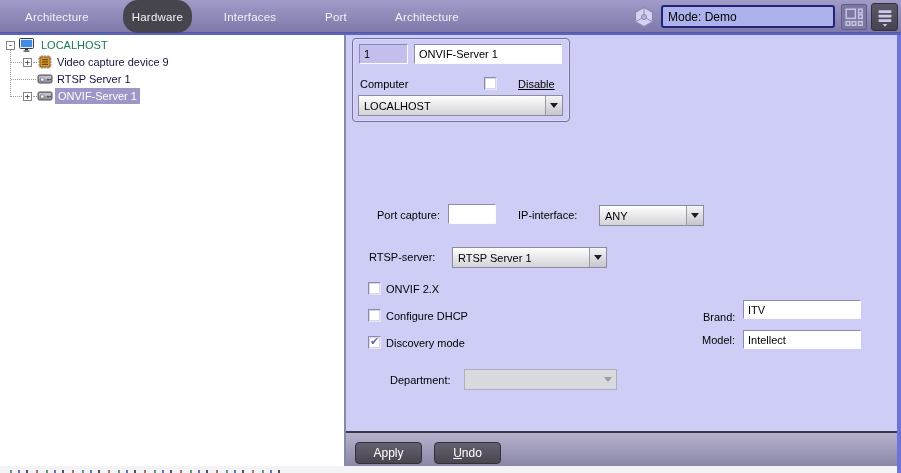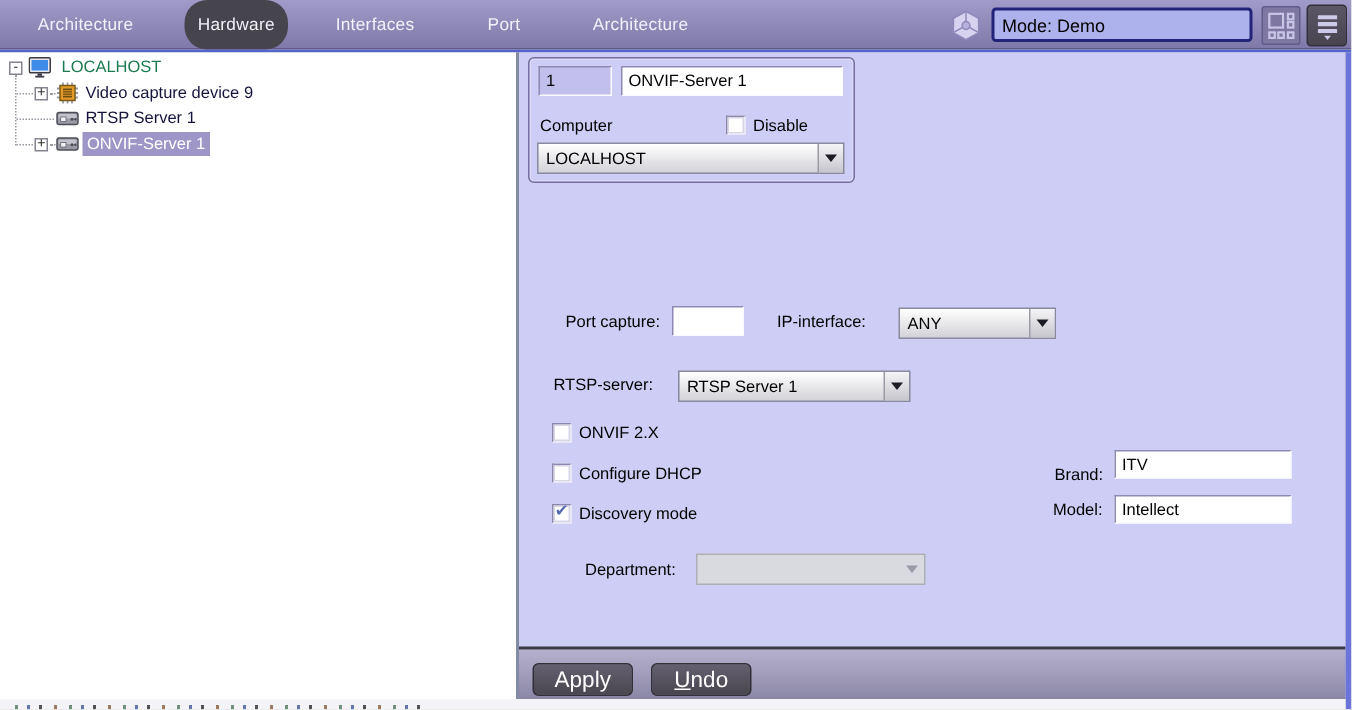--- a/index.html
+++ b/index.html
@@ -91,21 +91,21 @@
   }
   .chk { font-style:normal; color:#5668b0; font-size:11px; line-height:11px; position:relative; top:-1px; }
 
   .bottom-bar {
     position:absolute; left:0; top:396px; width:551px; height:35px; box-sizing:border-box;
     background:linear-gradient(#b6b2cd, #8a86a6); border-top:2px solid #3a3844;
   }
   .btn {
     position:absolute; top:9px; width:67px; height:22px; box-sizing:border-box;
     background:linear-gradient(#646070, #49464f); border:1px solid #312f38; border-radius:4px;
-    color:#ffffff; font-size:15px; display:flex; align-items:center; justify-content:center;
+    color:#ffffff; font-size:12px; display:flex; align-items:center; justify-content:center;
     cursor:default;
   }
   .ul { text-decoration:underline; }
 
   .bottom-strip { position:absolute; left:0; top:466px; width:897px; height:7px; background:#f4f4f8; }
   .bottom-noise {
     position:absolute; left:10px; top:470px; width:270px; height:3px; opacity:0.8;
     background:repeating-linear-gradient(90deg,
       #4a7a5a 0 2px, transparent 2px 8px, #3a5a9a 8px 10px, transparent 10px 16px,
       #2a2a2a 16px 18px, transparent 18px 26px, #8a5a3a 26px 28px, transparent 28px 36px);
@@ -216,21 +216,21 @@
 
   <div class="divider"></div>
 
   <div class="config-panel">
 
     <div class="groupbox"></div>
     <input class="field idf" style="left: 13px; top: 9px; width: 49px; height: 20px;" value="1">
     <input class="field" style="left: 68px; top: 9px; width: 148px; height: 20px;" value="ONVIF-Server 1">
     <span class="lbl" style="left:14px;top:43px;">Computer</span>
     <span class="checkbox" style="left:138px;top:42px;"></span>
-    <span class="lbl" style="left:156px;top:43px;">Disable</span>
+    <span class="lbl" style="left:172px;top:43px;text-decoration:underline;">Disable</span>
     <div class="dropdown" style="left:12px;top:60px;width:205px;">
       <span class="dd-text">LOCALHOST</span>
       <span class="dd-btn">
           <i class="dd-arrow"></i>
         </span>
     </div>
 
     <span class="lbl" style="left:24px;top:174px;width:70px;text-align:right;">Port capture:</span>
     <input class="field" style="left: 102px; top: 169px; width: 48px; height: 20px;" value="">
     <span class="lbl" style="left:172px;top:174px;">IP-interface:</span>

